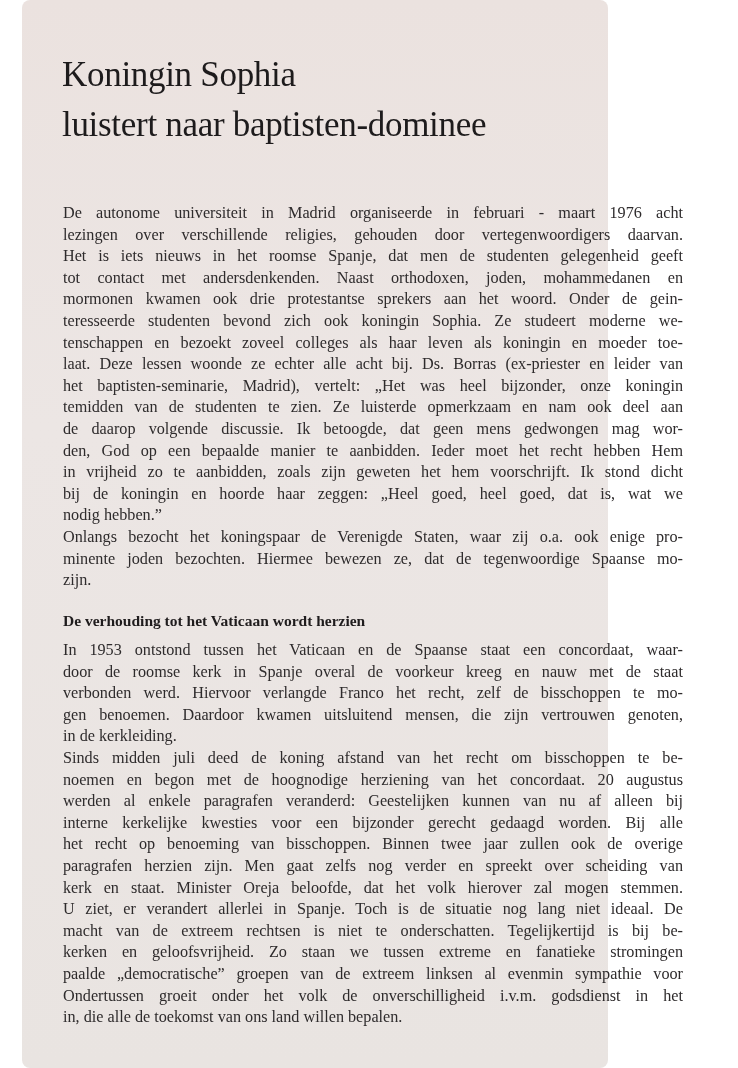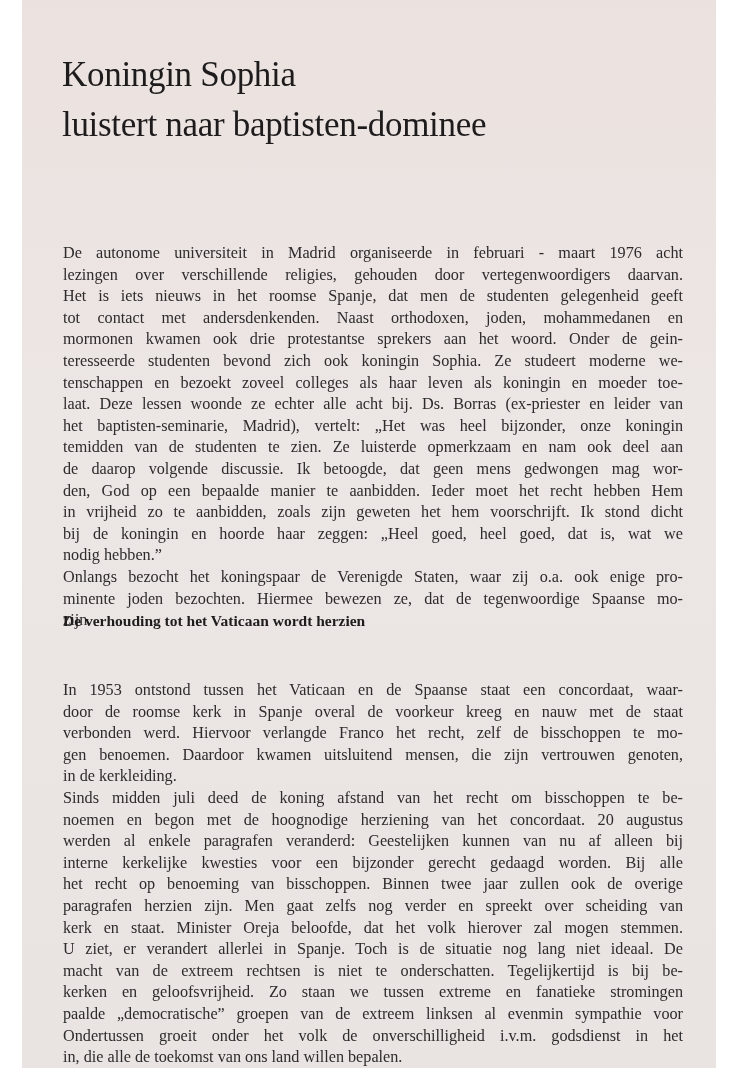--- a/index.html
+++ b/index.html
@@ -3,31 +3,32 @@
 <meta charset="utf-8">
 <style>
   html, body { margin: 0; padding: 0; }
   body {
     width: 738px; height: 1068px; overflow: hidden;
     background: #ffffff;
     position: relative;
     font-family: "Liberation Serif", "DejaVu Serif", serif;
   }
   .page {
-    position: absolute; left: 22px; top: 0; width: 694px; height: 1068px;
+    position: absolute; left: 22px; top: 0; width: 586px; height: 1068px;
     background: linear-gradient(180deg, #ebe2df 0%, #ece6e4 40%, #e9e4e1 100%);
+    border-radius: 8px;
   }
   .title {
     position: absolute; left: 40px; top: 50px;
     font-size: 35px; line-height: 50px; color: #1d1b1c; font-weight: normal;
     letter-spacing: -0.3px;
   }
   .body-text {
     position: absolute; left: 41px; width: 620px;
-    font-size: 16.2px; color: #2e2b2c; margin-top: 40px;
+    font-size: 16.2px; color: #2e2b2c;
   }
   .line {
     height: 21.6px; line-height: 21.6px;
     text-align: justify; text-align-last: justify;
     white-space: nowrap; overflow: visible;
   }
   .line.last { text-align-last: left; }
   .section-heading {
     position: absolute; left: 41px; top: 612px;
     font-size: 15.5px; font-weight: bold; color: #1f1c1d;

